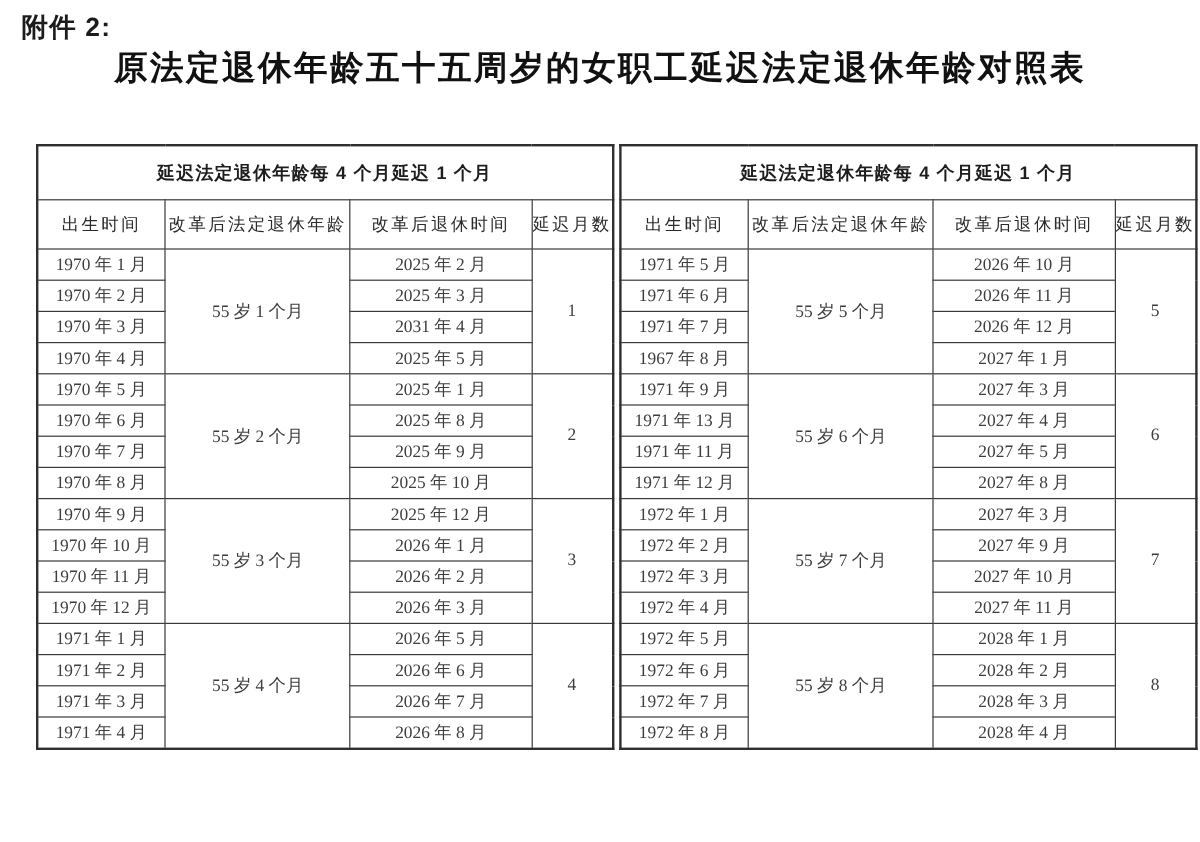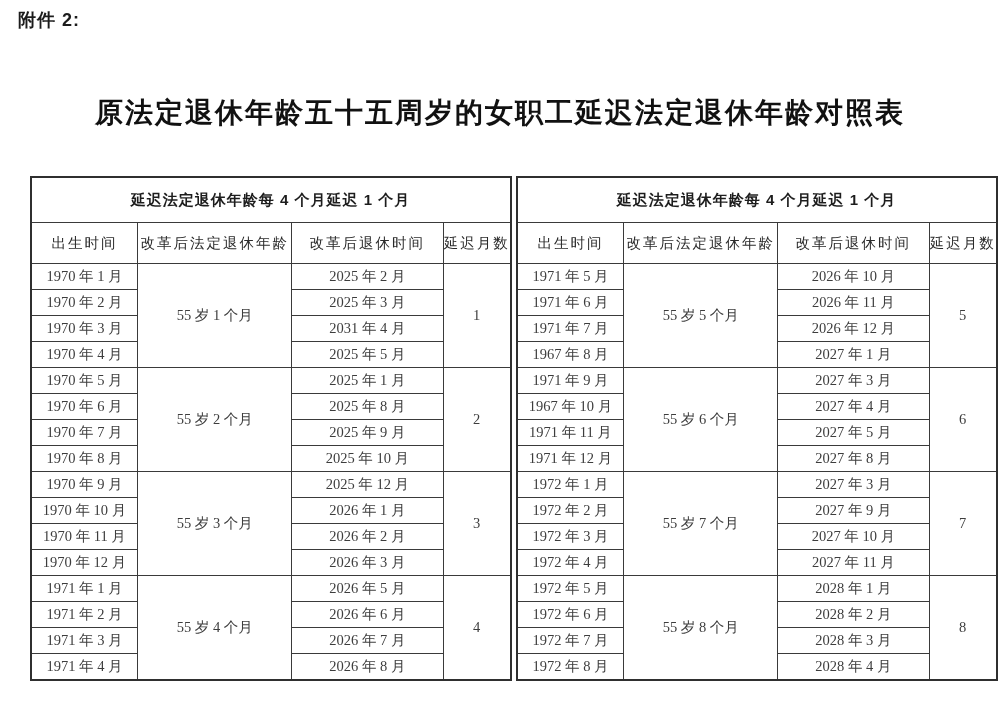--- a/index.html
+++ b/index.html
@@ -9,26 +9,25 @@
     width: 1000px;
     height: 702px;
     overflow: hidden;
     font-family: "Liberation Serif", serif;
     color: #2f2f2f;
   }
   .attachment {
     margin: 8px 0 0 18px;
     font-family: "Liberation Sans", sans-serif;
     font-weight: bold;
-    font-size: 18px;
+    font-size: 22px;
     color: #1c1c1c;
     letter-spacing: 1px;
   }
   .title {
-    margin-top: 62px;
     text-align: center;
     font-family: "Liberation Sans", sans-serif;
     font-weight: bold;
     font-size: 28px;
     color: #111111;
     letter-spacing: 2px;
   }
   .tables-wrap {
     margin: 44px auto 0 auto;
     width: 968px;
@@ -217,21 +216,21 @@
           <td class="data-cell">1967 年 8 月</td>
           <td class="data-cell">2027 年 1 月</td>
         </tr>
         <tr>
           <td class="data-cell">1971 年 9 月</td>
           <td class="data-cell" rowspan="4">55 岁 6 个月</td>
           <td class="data-cell">2027 年 3 月</td>
           <td class="data-cell" rowspan="4">6</td>
         </tr>
         <tr>
-          <td class="data-cell">1967 年 10 月</td>
+          <td class="data-cell">1971 年 13 月</td>
           <td class="data-cell">2027 年 4 月</td>
         </tr>
         <tr>
           <td class="data-cell">1971 年 11 月</td>
           <td class="data-cell">2027 年 5 月</td>
         </tr>
         <tr>
           <td class="data-cell">1971 年 12 月</td>
           <td class="data-cell">2027 年 8 月</td>
         </tr>

